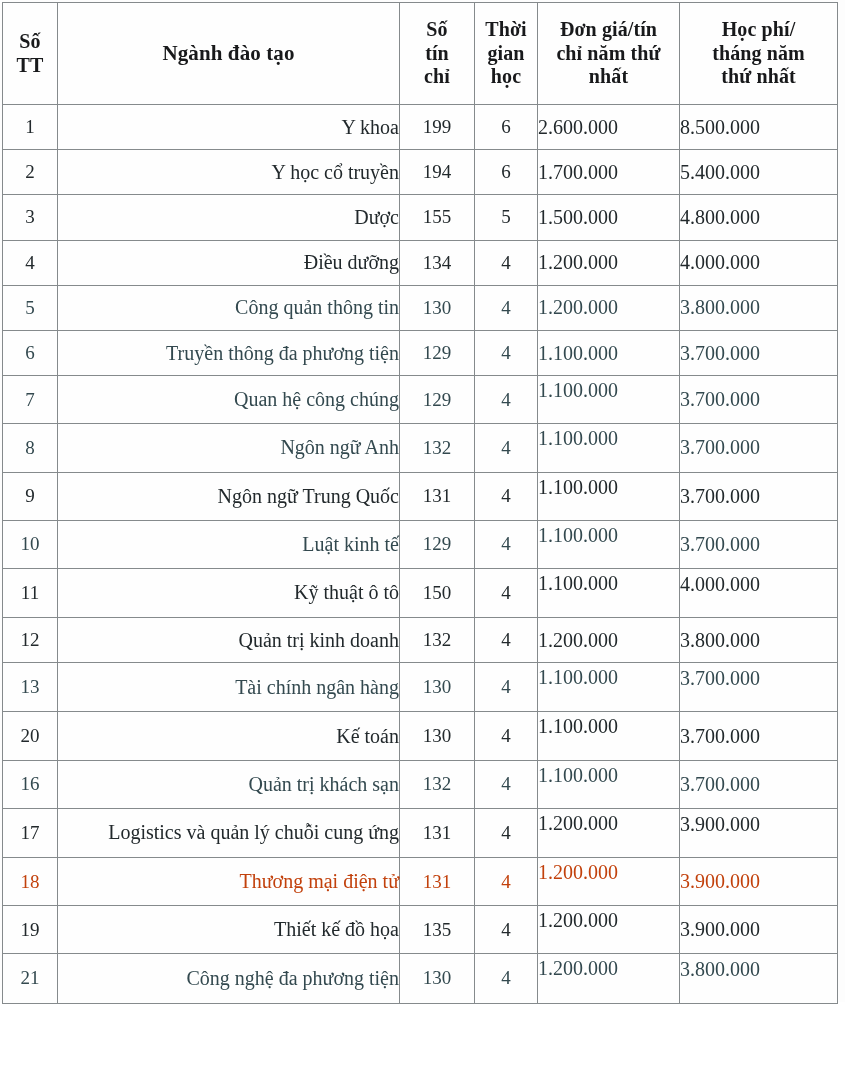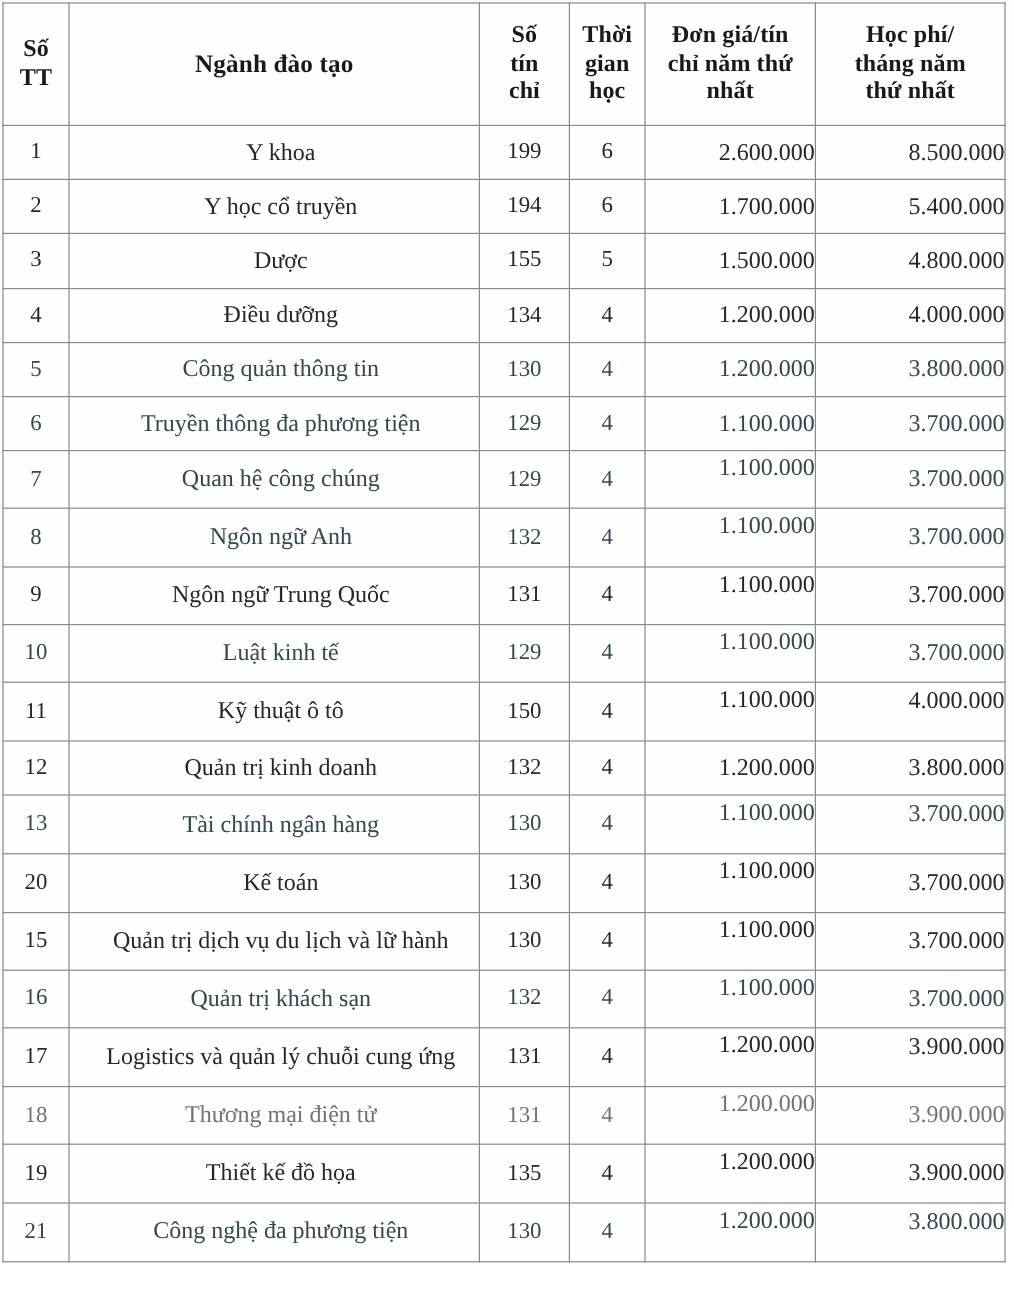--- a/index.html
+++ b/index.html
@@ -71,44 +71,44 @@
     height: 44.2px;
     font-size: 20px;
     color: #22292c;
   }
   tbody td.tt {
     text-align: center;
     font-size: 19px;
     vertical-align: middle;
   }
   tbody td.name {
-    text-align: center;
+    text-align: right;
     padding-left: 11px;
     vertical-align: middle;
     white-space: nowrap;
     font-family: Liberation Serif, serif;
   }
   tbody td.cred,
   tbody td.dur {
     text-align: center;
     vertical-align: middle;
     font-size: 19px;
   }
   tbody td.unit,
   tbody td.fee {
-    text-align: right;
+    text-align: left;
     vertical-align: middle;
   }
   
   tbody tr.shift-unit td.unit { vertical-align: top; padding-top: 3px; }
   tbody tr.shift-fee  td.fee  { vertical-align: top; padding-top: 4px; }
 
   
   tbody tr.tint-a td { color: #33494f; }
-  tbody tr.tint-b td { color: #737373; }
+  tbody tr.tint-b td { color: #c2410c; }
 </style>
 </head>
 <body>
 
 <div class="sheet">
   <table class="fee-table">
     <colgroup>
       <col class="c-tt">
         <col class="c-name">
         <col class="c-cred">
@@ -253,28 +253,20 @@
           <td class="fee">3.700.000</td>
         </tr>
         <tr class="shift-unit">
           <td class="tt">20</td>
           <td class="name">Kế toán</td>
           <td class="cred">130</td>
           <td class="dur">4</td>
           <td class="unit">1.100.000</td>
           <td class="fee">3.700.000</td>
         </tr>
-        <tr class="shift-unit">
-          <td class="tt">15</td>
-          <td class="name">Quản trị dịch vụ du lịch và lữ hành</td>
-          <td class="cred">130</td>
-          <td class="dur">4</td>
-          <td class="unit">1.100.000</td>
-          <td class="fee">3.700.000</td>
-        </tr>
         <tr class="shift-unit tint-a">
           <td class="tt">16</td>
           <td class="name">Quản trị khách sạn</td>
           <td class="cred">132</td>
           <td class="dur">4</td>
           <td class="unit">1.100.000</td>
           <td class="fee">3.700.000</td>
         </tr>
         <tr class="shift-unit shift-fee">
           <td class="tt">17</td>

